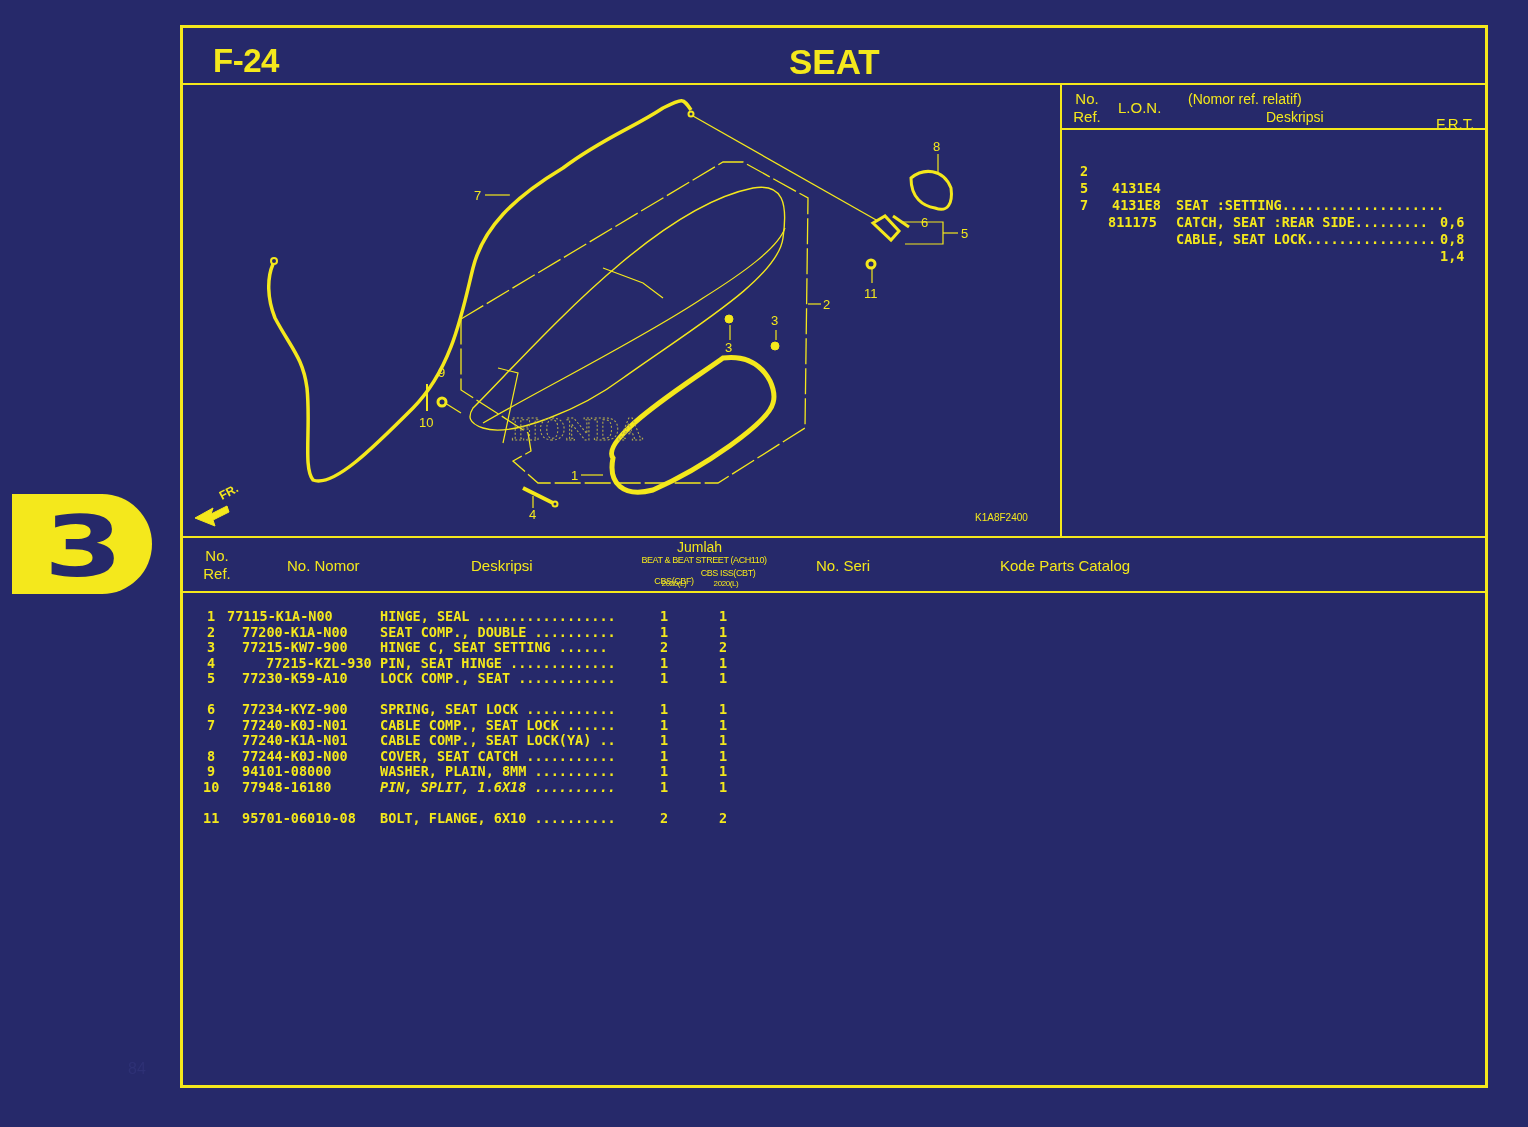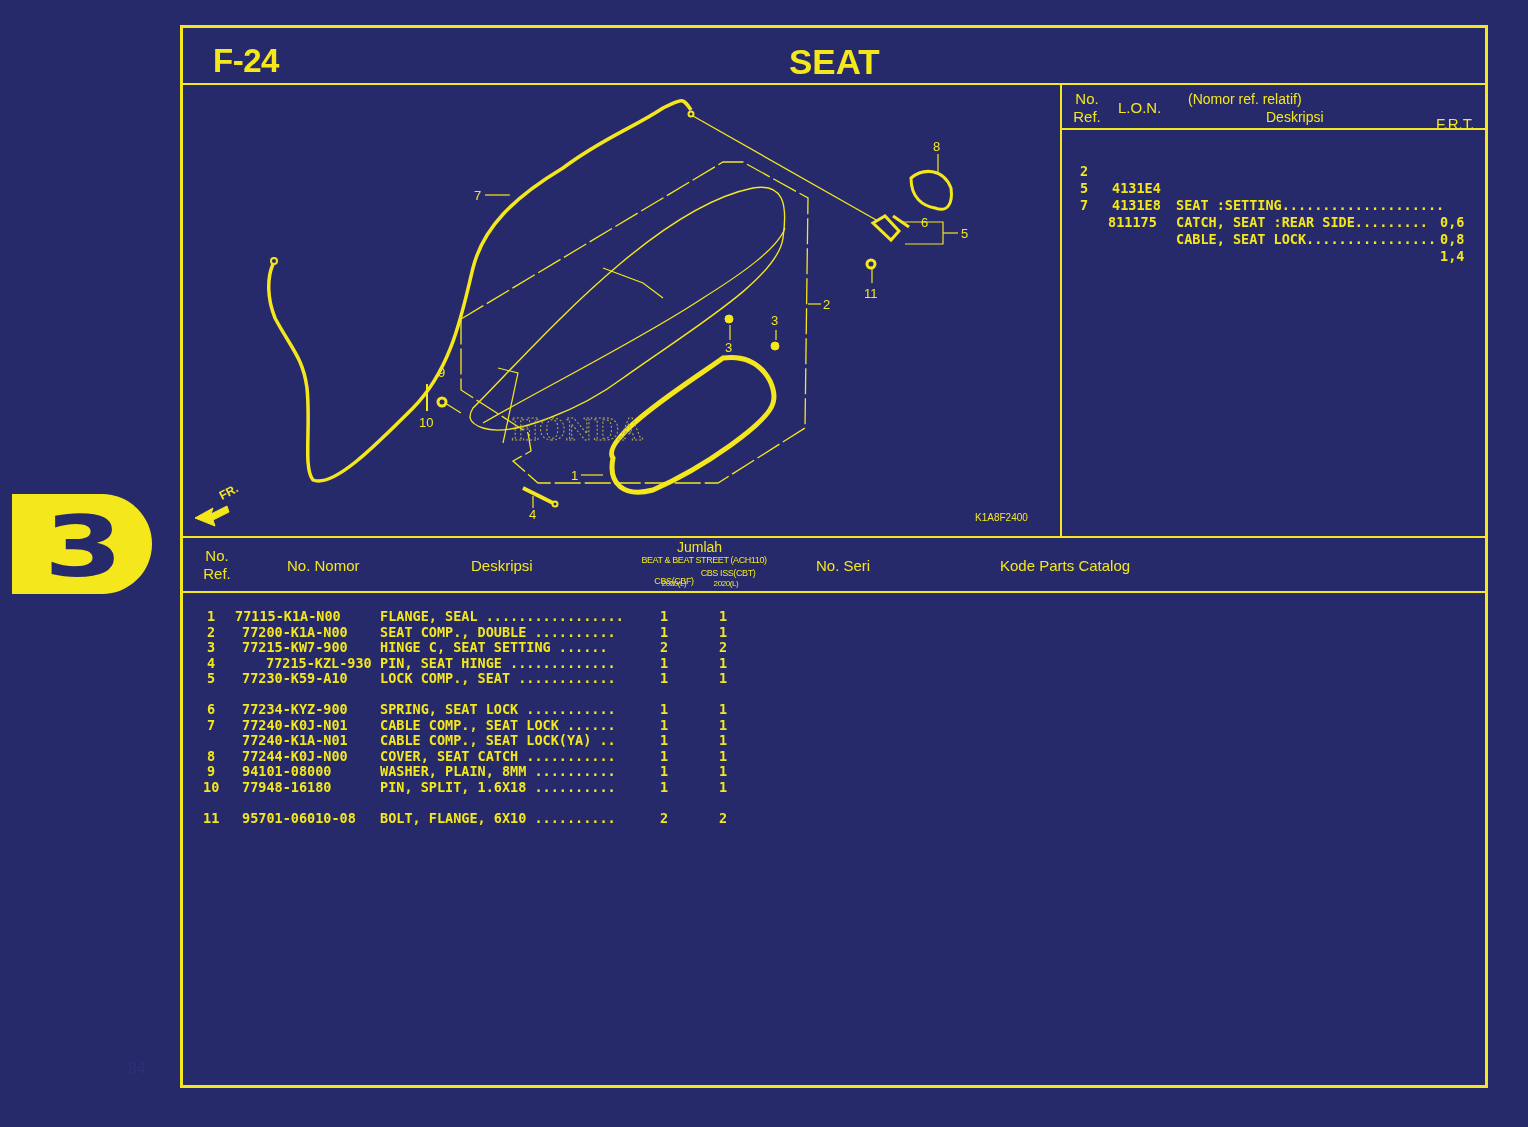--- a/index.html
+++ b/index.html
@@ -176,28 +176,28 @@
   <div class="hdr small" style="left:456px; top:526px; width:130px;">BEAT &amp; BEAT STREET (ACH110)</div>
   <div class="hdr small" style="left:456px; top:539px; width:70px;margin-top:8px;">CBS(CBF)</div>
   <div class="hdr small" style="left:510px; top:539px; width:70px;">CBS ISS(CBT)</div>
   <div class="hdr small" style="left:466px; top:550px; width:50px; font-size:8px;">2020(L)</div>
   <div class="hdr small" style="left:518px; top:550px; width:50px; font-size:8px;">2020(L)</div>
   <div class="hdr" style="left:633px; top:529px;">No. Seri</div>
   <div class="hdr" style="left:817px; top:529px;">Kode Parts Catalog</div>
   <div class="hline" style="top:563px;"></div>
 
   <div id="parts-rows">
-    <div class="parts-row mono" style="top:581px;"><span style="left:24px;">1</span><span style="left:52px;text-align:center;">77115-K1A-N00</span><span style="left:197px;">FLANGE, SEAL .................</span><span style="left:477px;">1</span><span style="left:536px;">1</span></div>
+    <div class="parts-row mono" style="top:581px;"><span style="left:24px;">1</span><span style="left:44px;text-align:center;">77115-K1A-N00</span><span style="left:197px;">HINGE, SEAL .................</span><span style="left:477px;">1</span><span style="left:536px;">1</span></div>
     <div class="parts-row mono" style="top:597px;"><span style="left:24px;">2</span><span style="left:59px;">77200-K1A-N00</span><span style="left:197px;">SEAT COMP., DOUBLE ..........</span><span style="left:477px;">1</span><span style="left:536px;">1</span></div>
     <div class="parts-row mono" style="top:612px;"><span style="left:24px;">3</span><span style="left:59px;">77215-KW7-900</span><span style="left:197px;">HINGE C, SEAT SETTING ......</span><span style="left:477px;">2</span><span style="left:536px;">2</span></div>
     <div class="parts-row mono" style="top:628px;"><span style="left:24px;">4</span><span style="left:59px;margin-left:24px;">77215-KZL-930</span><span style="left:197px;">PIN, SEAT HINGE .............</span><span style="left:477px;">1</span><span style="left:536px;">1</span></div>
     <div class="parts-row mono" style="top:643px;"><span style="left:24px;">5</span><span style="left:59px;">77230-K59-A10</span><span style="left:197px;">LOCK COMP., SEAT ............</span><span style="left:477px;">1</span><span style="left:536px;">1</span></div>
 
     <div class="parts-row mono" style="top:674px;"><span style="left:24px;">6</span><span style="left:59px;">77234-KYZ-900</span><span style="left:197px;">SPRING, SEAT LOCK ...........</span><span style="left:477px;">1</span><span style="left:536px;">1</span></div>
     <div class="parts-row mono" style="top:690px;"><span style="left:24px;">7</span><span style="left:59px;">77240-K0J-N01</span><span style="left:197px;">CABLE COMP., SEAT LOCK ......</span><span style="left:477px;">1</span><span style="left:536px;">1</span></div>
     <div class="parts-row mono" style="top:705px;"><span style="left:24px;"></span><span style="left:59px;">77240-K1A-N01</span><span style="left:197px;">CABLE COMP., SEAT LOCK(YA) ..</span><span style="left:477px;">1</span><span style="left:536px;">1</span></div>
     <div class="parts-row mono" style="top:721px;"><span style="left:24px;">8</span><span style="left:59px;">77244-K0J-N00</span><span style="left:197px;">COVER, SEAT CATCH ...........</span><span style="left:477px;">1</span><span style="left:536px;">1</span></div>
     <div class="parts-row mono" style="top:736px;"><span style="left:24px;">9</span><span style="left:59px;">94101-08000</span><span style="left:197px;">WASHER, PLAIN, 8MM ..........</span><span style="left:477px;">1</span><span style="left:536px;">1</span></div>
-    <div class="parts-row mono" style="top:752px;"><span style="left:20px;">10</span><span style="left:59px;">77948-16180</span><span style="left:197px;">PIN, SPLIT, 1.6X18 ..........</span><span style="left:477px;">1</span><span style="left:536px;">1</span></div>
+    <div class="parts-row mono" style="top:752px;"><span style="left:20px;">10</span><span style="left:59px;">77948-16180</span><span style="left:197px;font-style:italic;">PIN, SPLIT, 1.6X18 ..........</span><span style="left:477px;">1</span><span style="left:536px;">1</span></div>
 
     <div class="parts-row mono" style="top:783px;"><span style="left:20px;">11</span><span style="left:59px;">95701-06010-08</span><span style="left:197px;">BOLT, FLANGE, 6X10 ..........</span><span style="left:477px;">2</span><span style="left:536px;">2</span></div>
   </div>
 </div>
 
 </body></html>

